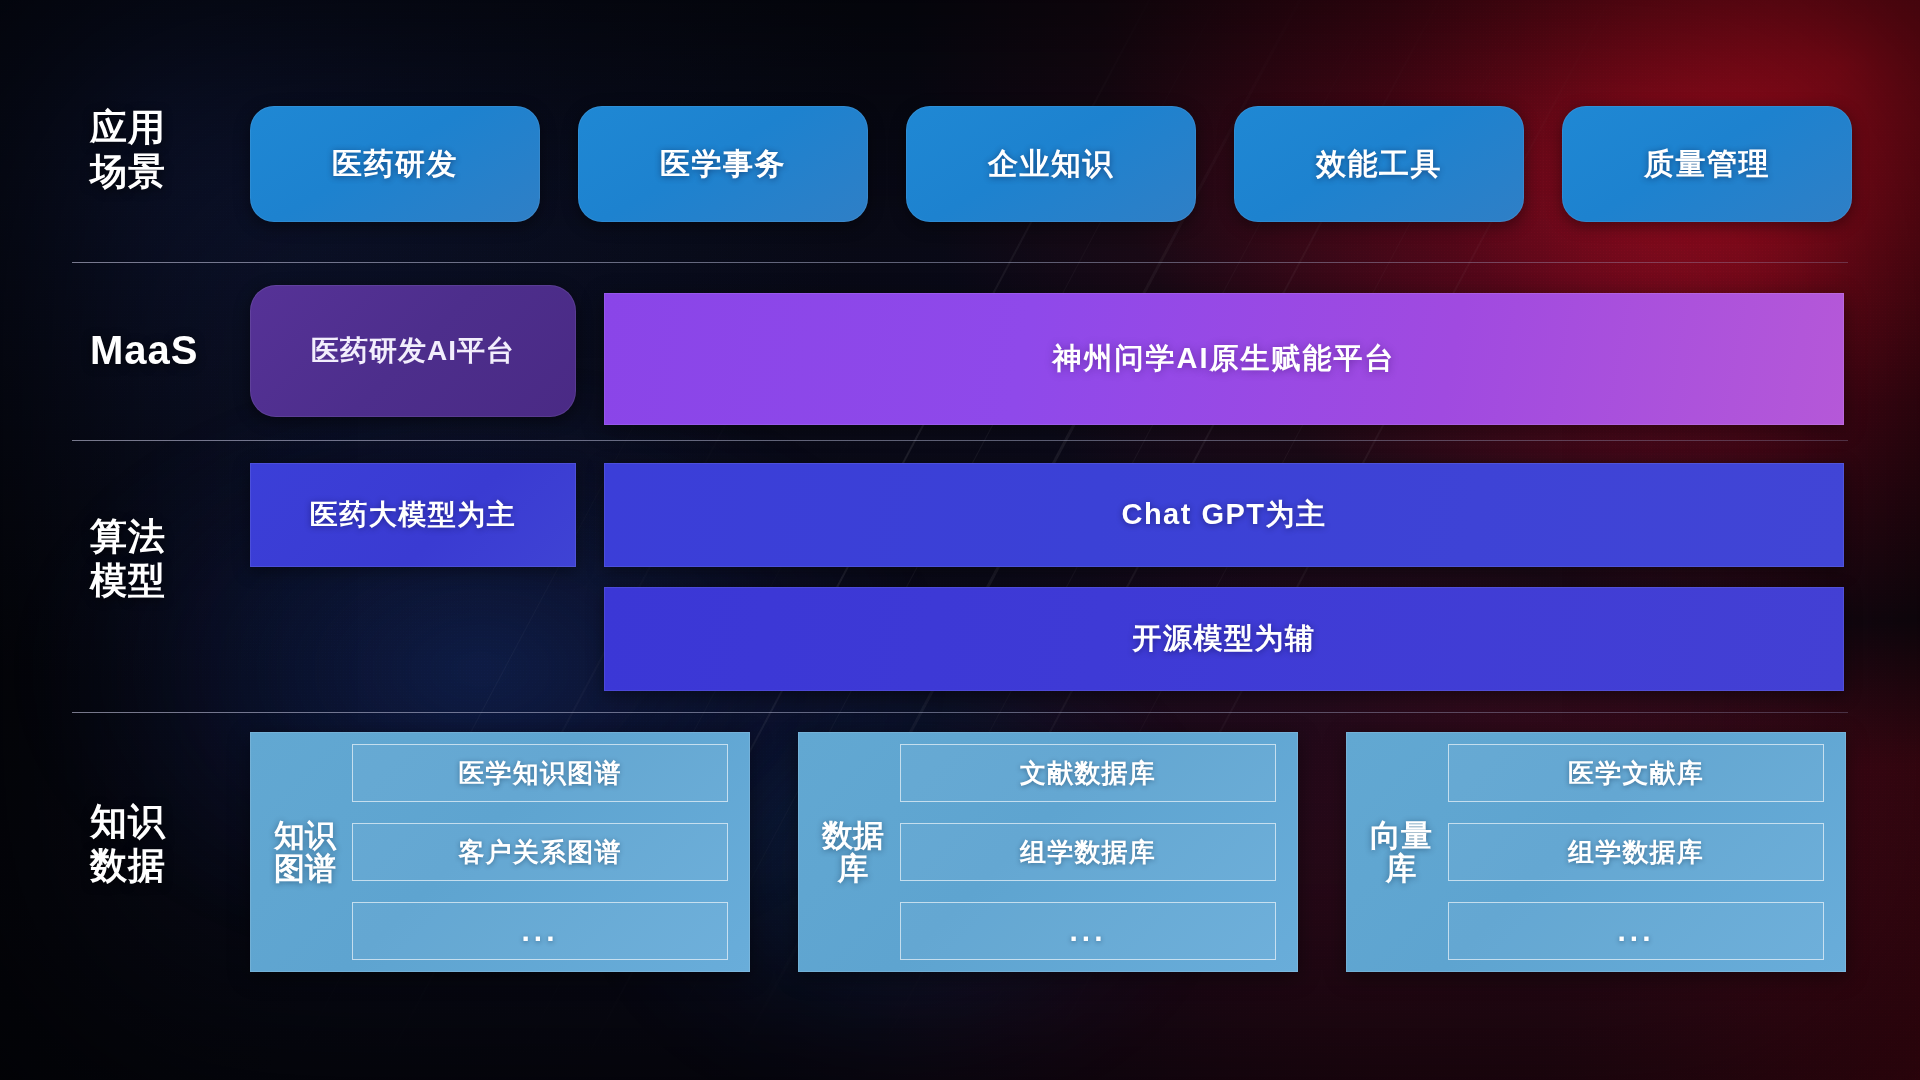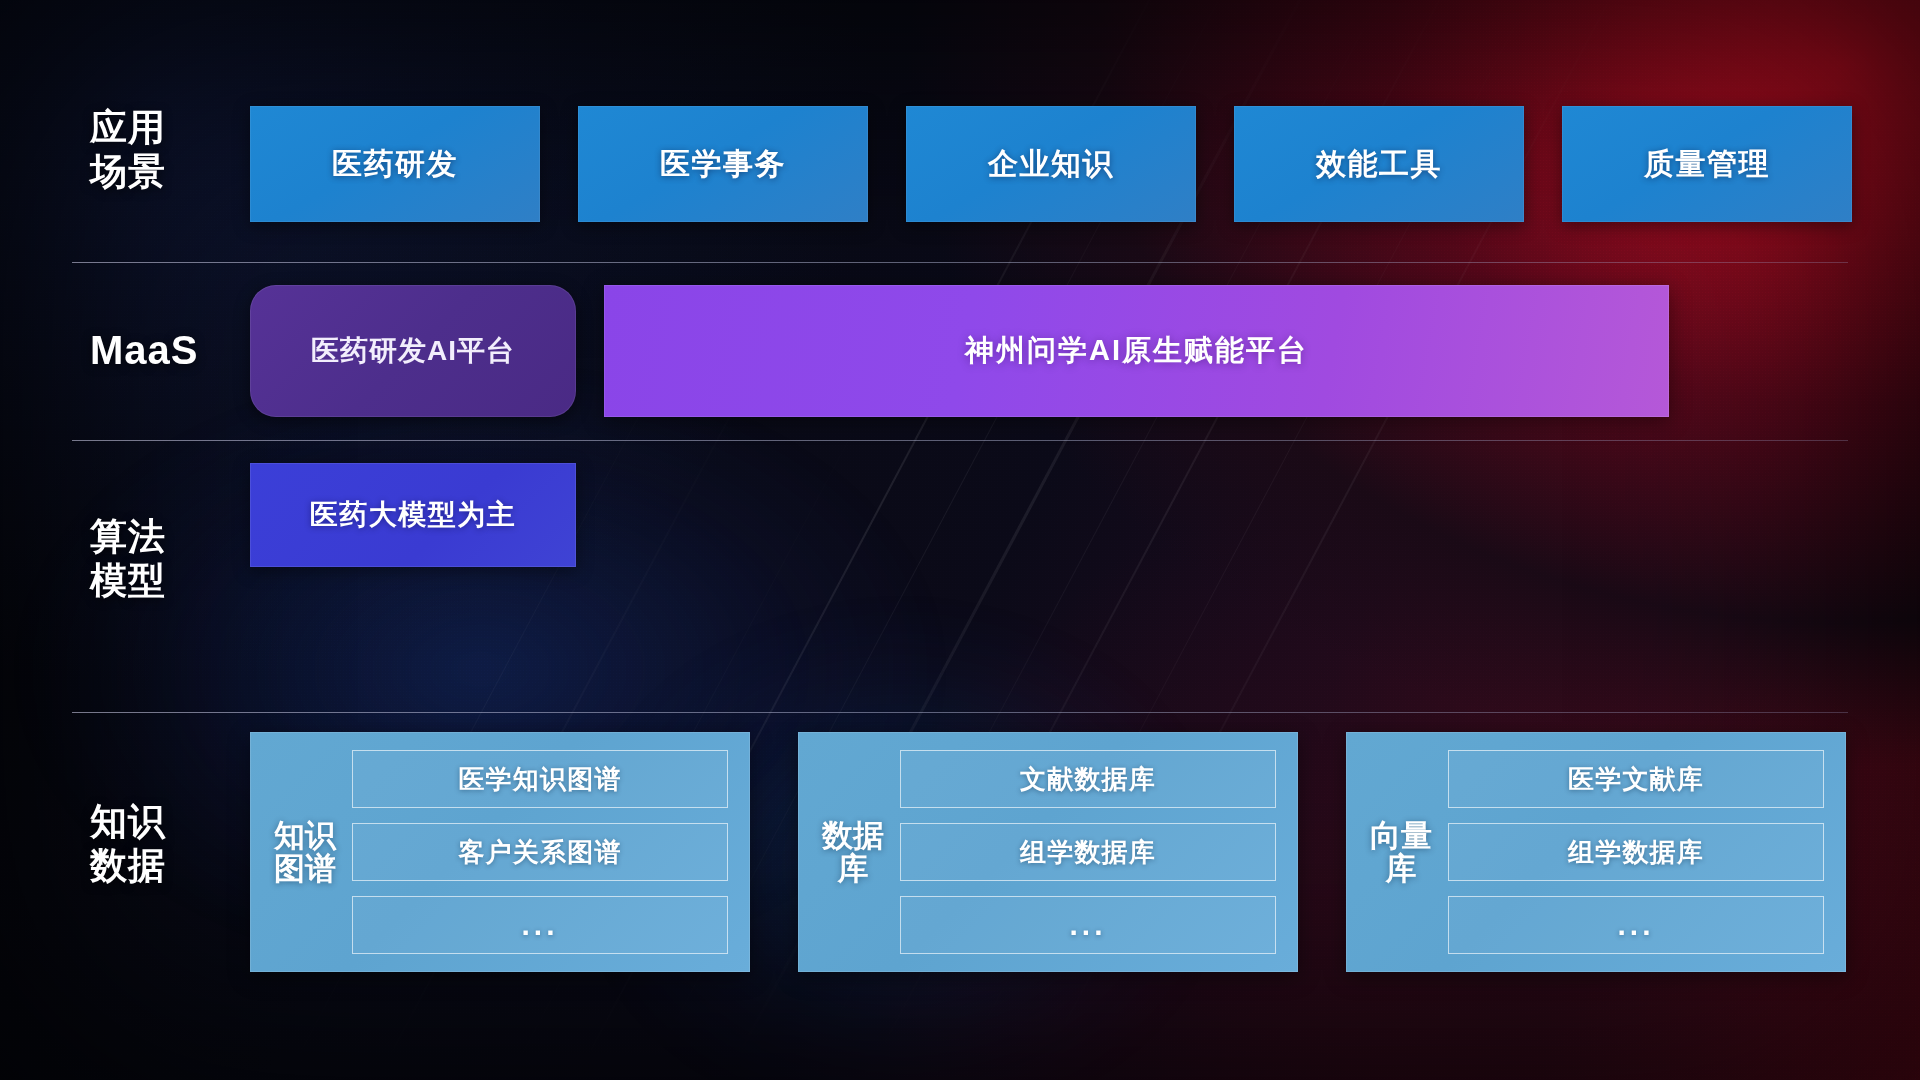--- a/index.html
+++ b/index.html
@@ -67,34 +67,35 @@
   
   #row-scenarios { top:106px; height:116px; }
   .scen-track { position:absolute; left:250px; top:0; display:flex; gap:38px; }
   .scen-card {
     width:290px; height:116px;
     display:flex; align-items:center; justify-content:center;
     color:#ffffff; font-size:30px; font-weight:700; letter-spacing:1.5px;
     background:linear-gradient(150deg,#1f88d4 0%, #1d82cf 45%, #2f7fc6 100%);
     box-shadow:0 4px 16px rgba(0,0,0,.42), inset 0 0 0 1px rgba(255,255,255,.07);
     text-shadow:0 1px 6px rgba(0,0,40,.45);
+    border-radius:24px;
   }
 
   
   #row-maas { top:285px; height:132px; }
   .maas-left {
     position:absolute; left:250px; top:0; width:326px; height:132px;
     display:flex; align-items:center; justify-content:center;
     background:linear-gradient(135deg,#563297 0%, #4d2e8c 50%, #4a2a85 100%);
     color:#f2eefc; font-size:28px; font-weight:700; letter-spacing:1px;
     box-shadow:0 4px 16px rgba(0,0,0,.45), inset 0 0 0 1px rgba(255,255,255,.08);
     border-radius:26px;
   }
   .maas-right {
-    position:absolute; left:604px; top:0; width:1065px; height:132px;
+    position:absolute; left:604px; top:8px; width:1240px; height:132px;
     display:flex; align-items:center; justify-content:center;
     background:linear-gradient(100deg,#8a45e8 0%, #8f49ea 34%, #a04ae0 68%, #b558d8 100%);
     color:#ffffff; font-size:29px; font-weight:700; letter-spacing:2px;
     box-shadow:0 4px 20px rgba(0,0,0,.40), inset 0 0 0 1px rgba(255,255,255,.10);
     text-shadow:0 1px 8px rgba(40,0,80,.40);
   }
 
   
   #row-models { top:463px; height:228px; }
   .model-left-col { position:absolute; left:250px; top:0; }
@@ -121,21 +122,21 @@
     padding:18px 22px 18px 18px;
     background:linear-gradient(135deg,#62a8d2 0%, #5ea4d0 45%, #69adda 100%);
     box-shadow:0 5px 20px rgba(0,0,0,.42), inset 0 0 0 1px rgba(255,255,255,.12);
   }
   .kd-vlabel {
     width:74px; flex:0 0 74px;
     color:#ffffff; font-size:31px; font-weight:700; line-height:1.08;
     text-align:center; letter-spacing:0;
     text-shadow:0 1px 6px rgba(0,30,60,.45);
   }
-  .kd-items { flex:1; display:flex; flex-direction:column; gap:15px; padding-left:10px; }
+  .kd-items { flex:1; display:flex; flex-direction:column; gap:21px; padding-left:10px; }
   .kd-item {
     height:58px; display:flex; align-items:center; justify-content:center;
     border:1px solid rgba(255,255,255,.62);
     color:#ffffff; font-size:26px; font-weight:600; letter-spacing:1.2px;
     background:rgba(255,255,255,.045);
     text-shadow:0 1px 5px rgba(0,30,60,.42);
   }
   .kd-item.ellipsis { font-size:30px; letter-spacing:4px; }
 
   
@@ -197,20 +198,24 @@
   <div class="divider" style="top:440px;"></div>
 
   <div class="row" id="row-models">
     <div class="row-label cn" style="top:52px;">
       <div>算法</div>
       <div>模型</div>
     </div>
     <div class="model-left-col">
       <div class="model-bar top">医药大模型为主</div>
     </div>
+    <div class="model-right-col">
+      <div class="model-bar top">Chat GPT为主</div>
+      <div class="model-bar bot">开源模型为辅</div>
+    </div>
   </div>
 
   <div class="divider" style="top:712px;"></div>
 
   <div class="row" id="row-knowledge">
     <div class="row-label cn" style="top:68px;">
       <div>知识</div>
       <div>数据</div>
     </div>
     <div class="kd-track">

